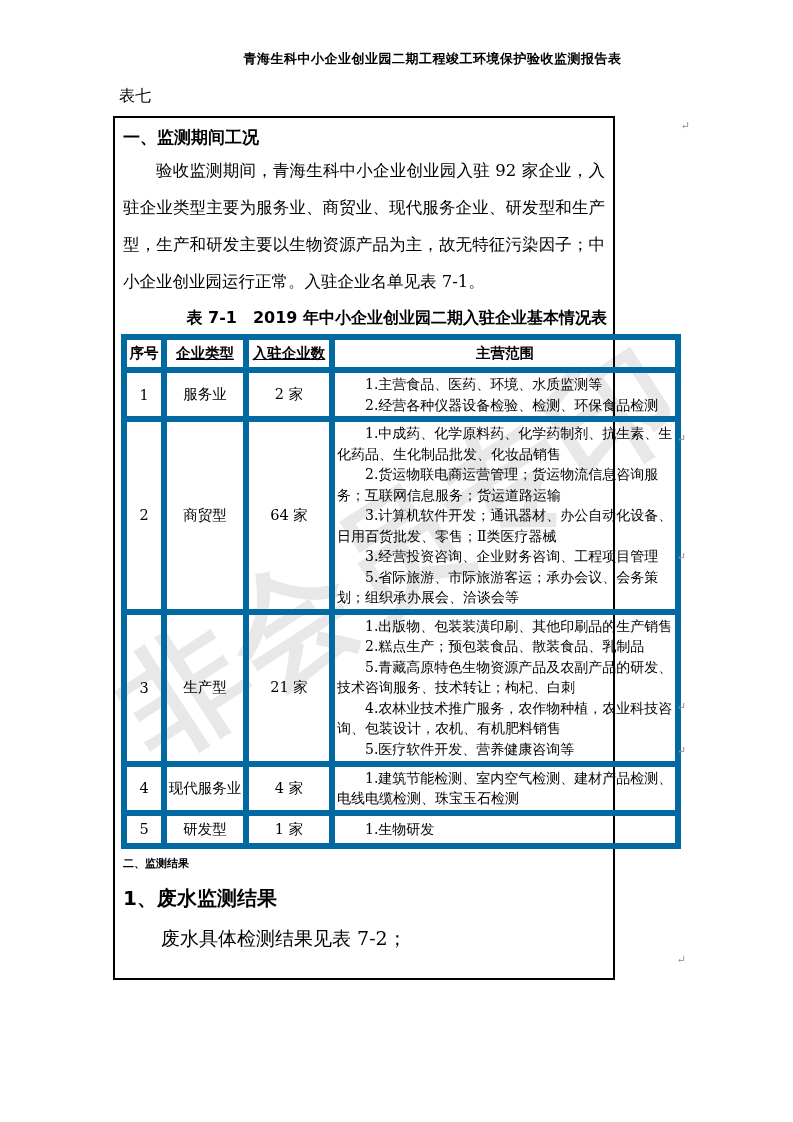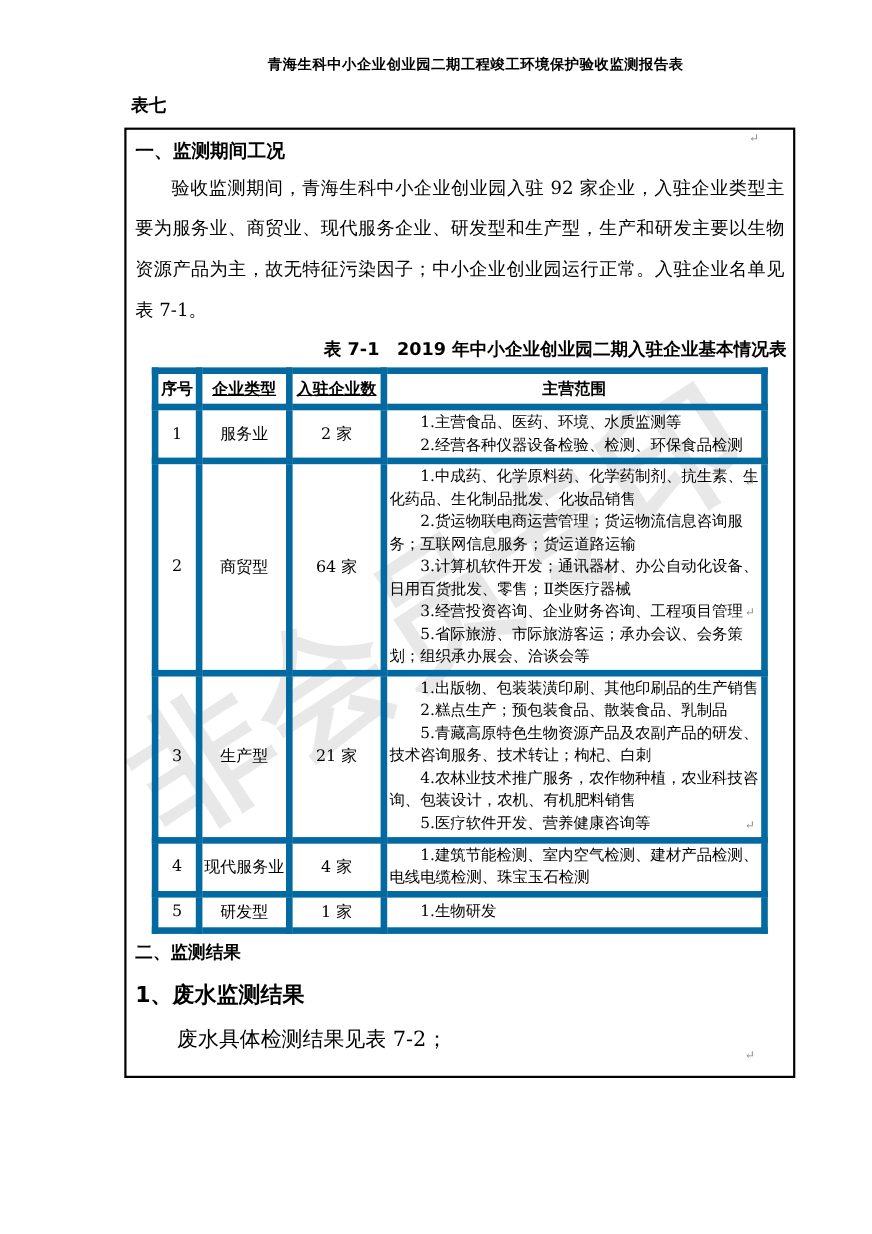--- a/index.html
+++ b/index.html
@@ -5,32 +5,32 @@
   html,body { margin:0; padding:0; background:#ffffff; }
   .page {
     position:relative; width:793px; height:1122px; background:#ffffff;
     font-family:"DejaVu Serif","Liberation Serif",serif; color:#000; overflow:hidden;
   }
   .doc-header {
     position:absolute; top:50px; left:0; width:100%; text-align:center;
     font-size:13px; font-weight:bold; letter-spacing:0.5px;padding-left:36px;
   }
   .sheet-label {
-    position:absolute; top:86px; left:119px; font-size:16px; font-weight:bold;
+    position:absolute; top:86px; left:119px; font-size:16px; font-weight:normal;
     font-family:"DejaVu Sans","Liberation Sans",sans-serif;
   }
   .watermark {
     position:absolute; left:55px; top:470px; width:690px; text-align:center;
     transform:rotate(-33deg); transform-origin:center;
     font-size:125px; font-weight:bold; color:#000; opacity:0.085;
     white-space:nowrap; letter-spacing:2px; z-index:0;
     font-family:"DejaVu Sans","Liberation Sans",sans-serif; pointer-events:none;
   }
   .main-box {
-    position:absolute; left:113px; top:116px; width:610px; height:864px;
+    position:absolute; left:113px; top:116px; width:502px; height:864px;
     border:2px solid #000; box-sizing:border-box; padding:4px 6px 0 6px; z-index:1;
   }
   .h-sec {
     font-family:"DejaVu Sans","Liberation Sans",sans-serif;
     font-weight:bold; font-size:17px; margin:4px 0 0 2px;
   }
   .para1 {
     font-size:16.5px; line-height:37px; text-align:justify; text-indent:2em;
     margin:3px 2px 0 2px;
   }
@@ -45,21 +45,21 @@
     font-family:"DejaVu Sans","Liberation Sans",sans-serif; padding:0;
   }
   .t71 th.u { text-decoration:underline; }
   .col-no { width:40px; } .col-type { width:82px; }
   .col-count { width:86px; } .col-scope { width:346px; }
   .cell-center { text-align:center; font-size:14.5px; padding:0; }
   td.scope { padding:1px 2px; vertical-align:middle; }
   .scope-p { margin:0; font-size:14px; line-height:20.5px; text-indent:2em; }
   .h-sec2 {
     font-family:"DejaVu Sans","Liberation Sans",sans-serif;
-    font-weight:bold; font-size:16px; margin:7px 0 0 2px;
+    font-weight:bold; font-size:11px; margin:7px 0 0 2px;
   }
   .h-sub {
     font-family:"DejaVu Sans","Liberation Sans",sans-serif;
     font-weight:bold; font-size:20px; margin:14px 0 0 2px;
   }
   .para2 { font-size:19px; margin:14px 2px 0 2px; text-indent:2em; }
   .page-num { position:absolute; top:1038px; left:0; width:100%; text-align:center; font-size:14px; }
   .pmark { position:absolute; color:#8a8a8a; font-size:11px; z-index:2; }
 </style>
 </head>

